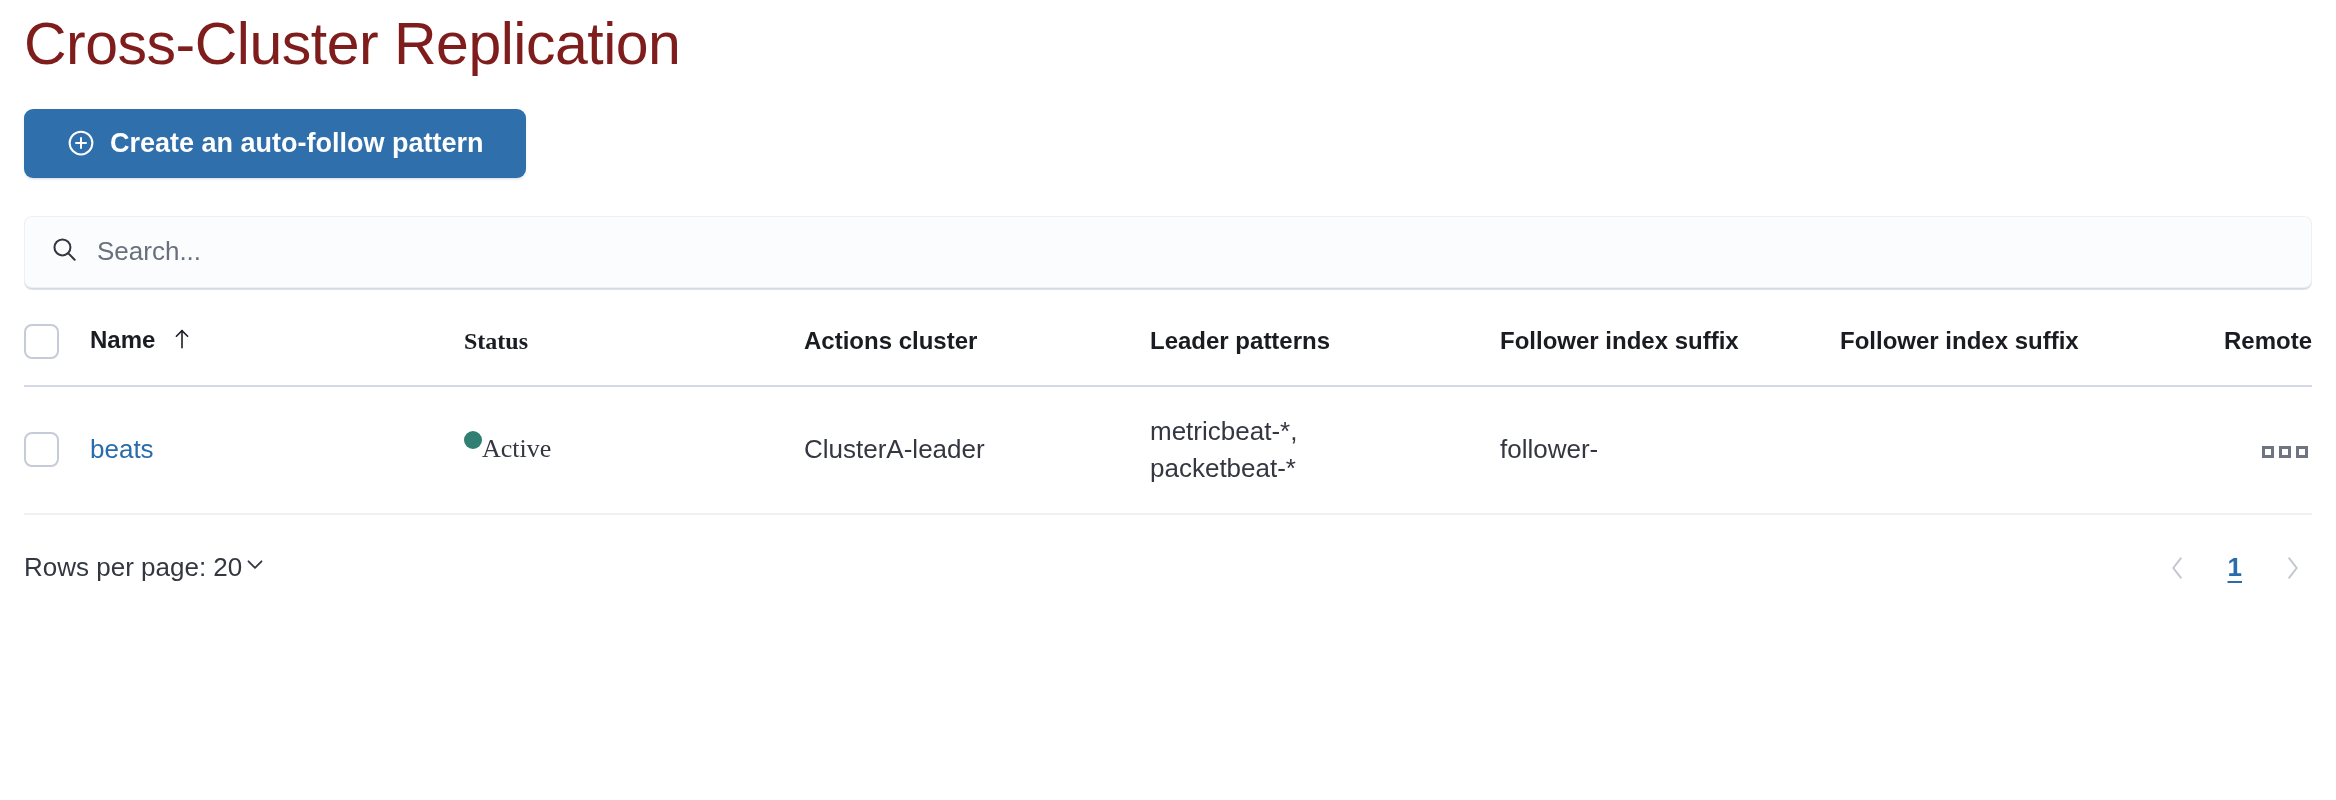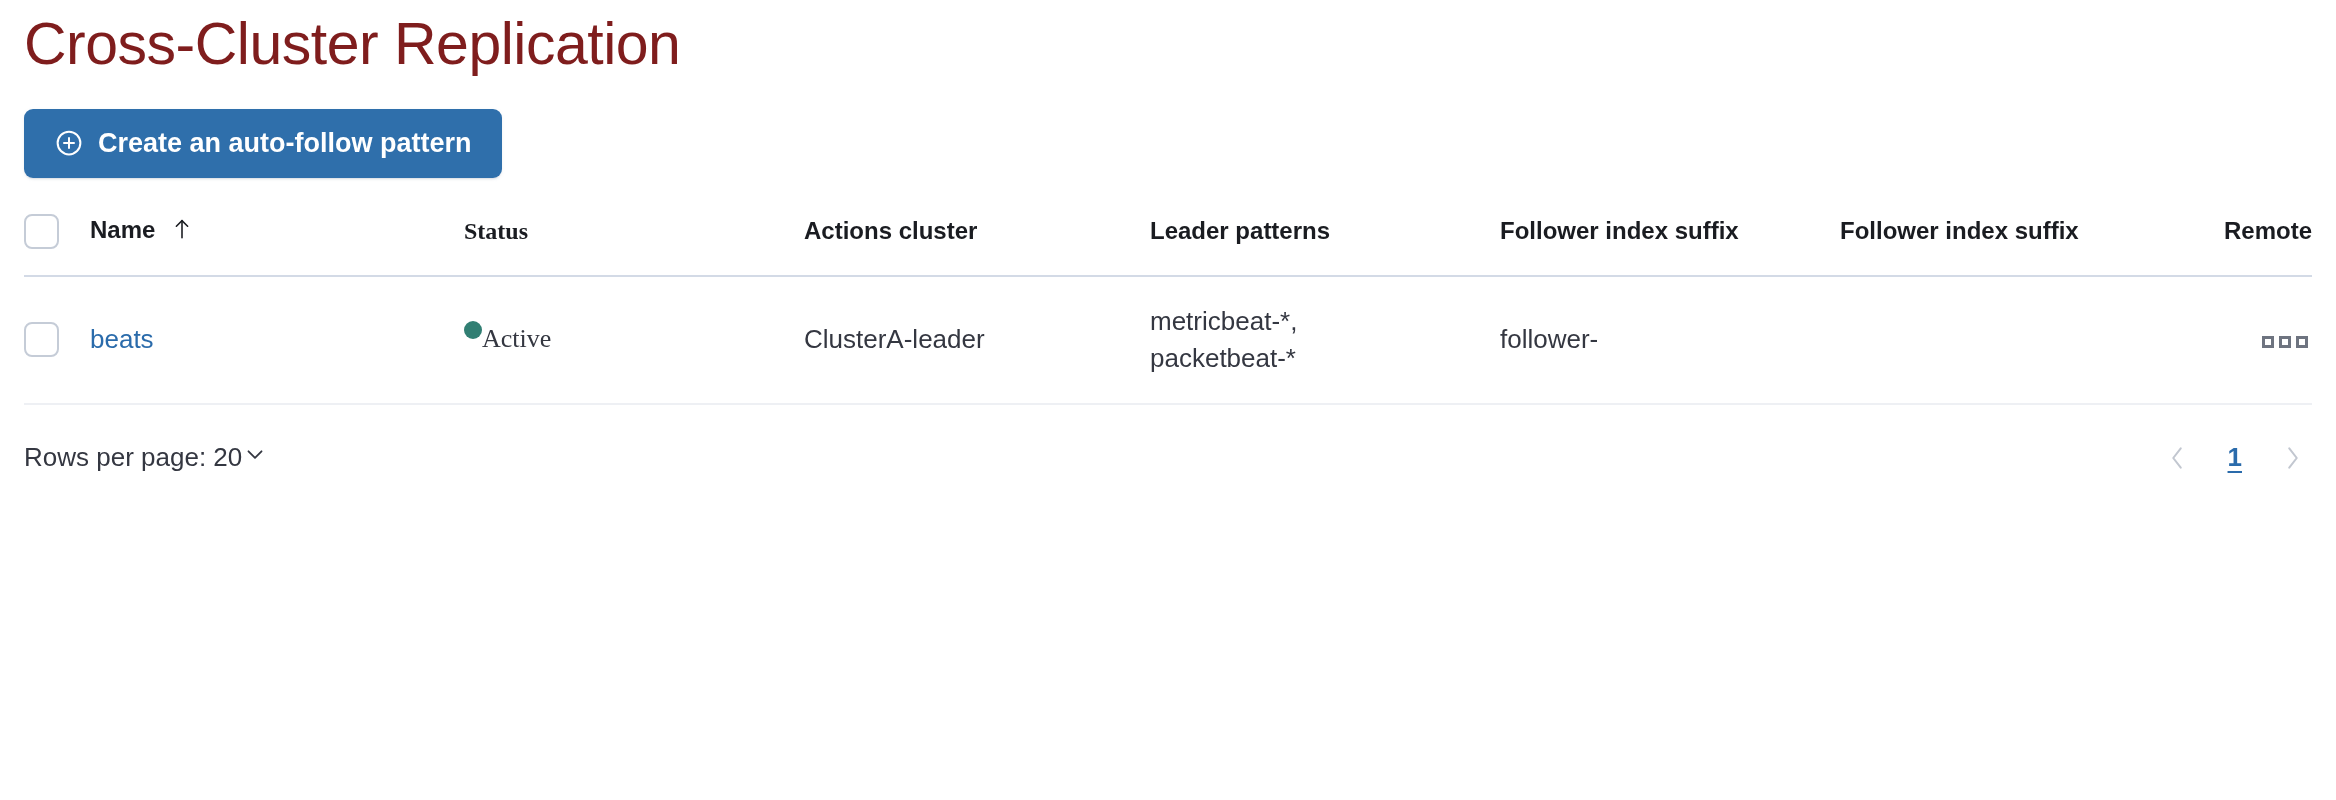--- a/index.html
+++ b/index.html
@@ -93,21 +93,21 @@
     display: inline-flex;
     align-items: center;
     gap: 14px;
     background: #2f6fab;
     color: #ffffff;
     border: none;
     border-radius: 9px;
     font-family: "Liberation Sans", sans-serif;
     font-size: 27px;
     font-weight: 700;
-    padding: 19px 30px;
+    padding: 19px 42px;
     white-space: nowrap;
     cursor: pointer;
     flex: 0 0 auto;
     box-shadow: 0 2px 2px -1px rgba(152,162,179,.3), 0 1px 5px -2px rgba(152,162,179,.3);
   }
   .create-btn svg { display: block; }
 
   
   .search-bar {
     margin-top: 38px;
@@ -273,20 +273,29 @@
       <span>
         <svg width="30" height="30" viewBox="0 0 24 24" fill="none" stroke="#ffffff" stroke-width="1.6" aria-hidden="true">
           <circle cx="12" cy="12" r="9.1"></circle>
           <path d="M12 7.4 V16.6 M7.4 12 H16.6"></path>
         </svg>
       </span>
       <span>Create an auto-follow pattern</span>
     </button>
   </div>
 
+  <div class="search-bar">
+    <span class="search-icon">
+      <svg width="29" height="29" viewBox="0 0 24 24" fill="none" stroke="#343741" stroke-width="1.7" stroke-linecap="round" aria-hidden="true">
+        <circle cx="10.3" cy="10.3" r="6.6"></circle>
+        <path d="M15.2 15.2 L20.4 20.4"></path>
+      </svg>
+    </span>
+    <input class="search-input" type="text" placeholder="Search..." style="">
+  </div>
 
   <table class="ccr-table">
     <thead>
       <tr>
         <th class="col-check">
           <span class="checkbox"></span>
         </th>
         <th class="col-name">
           <span>Name</span>
           <span class="sort-arrow">

